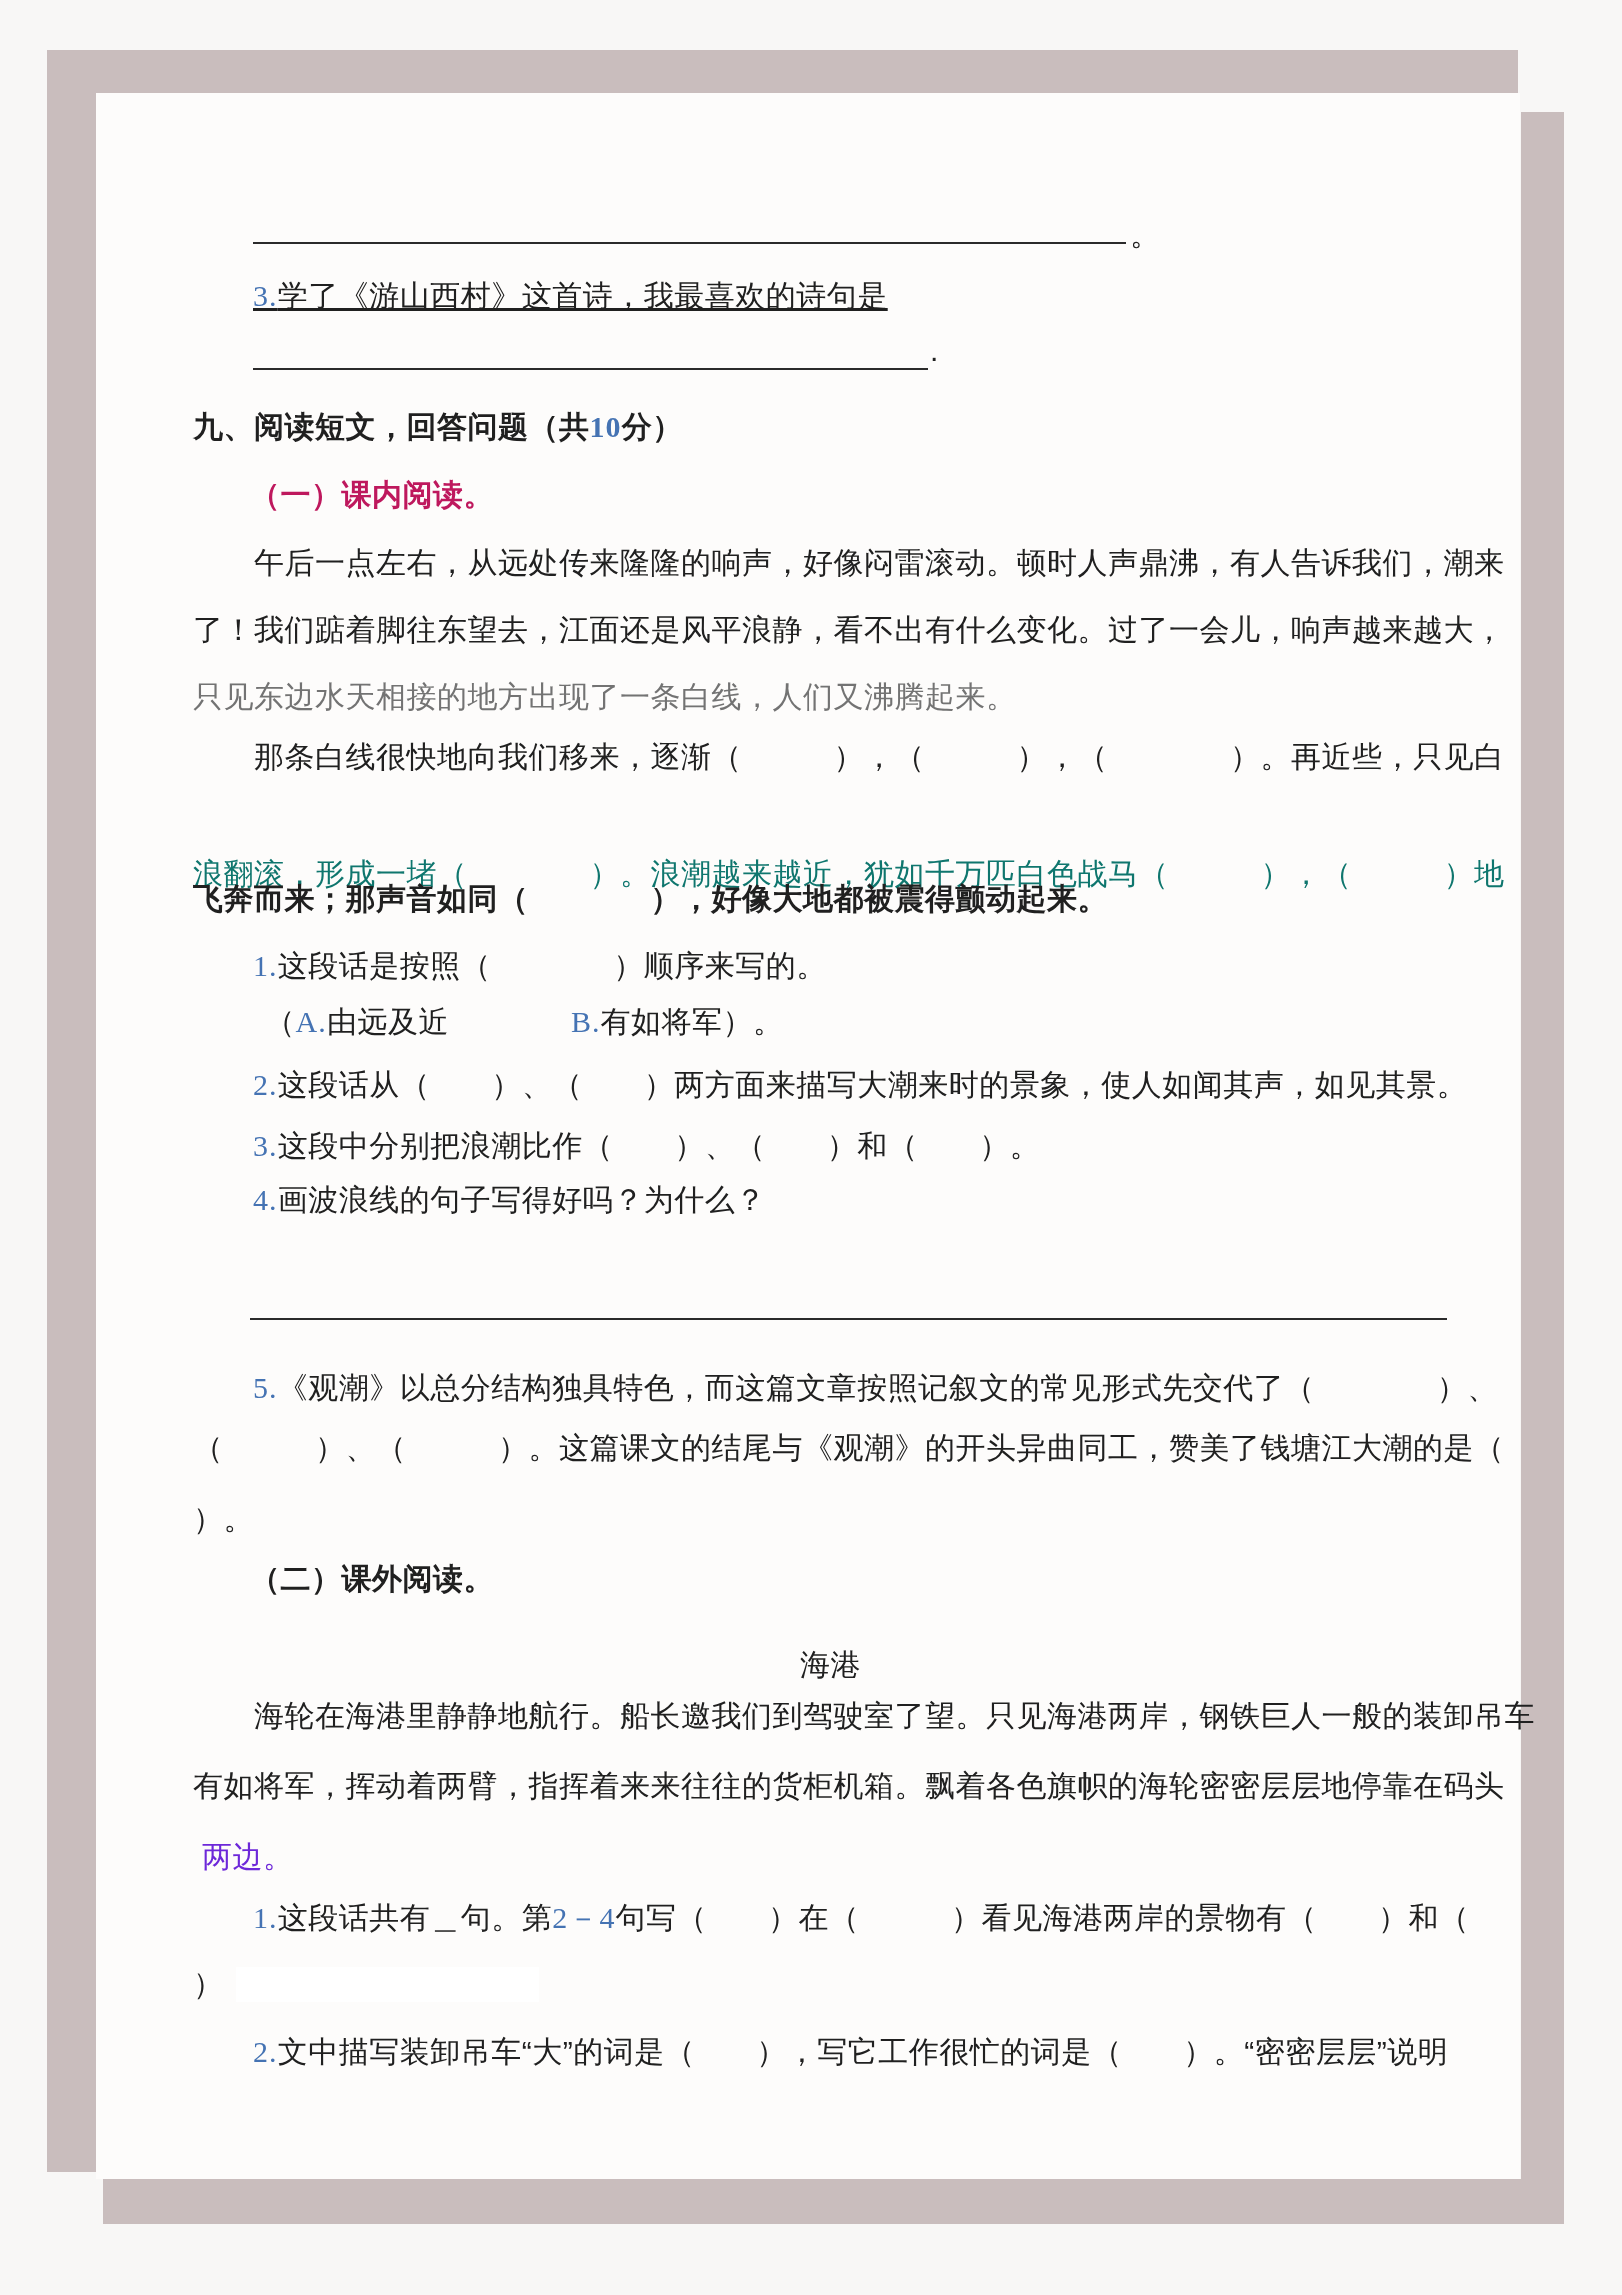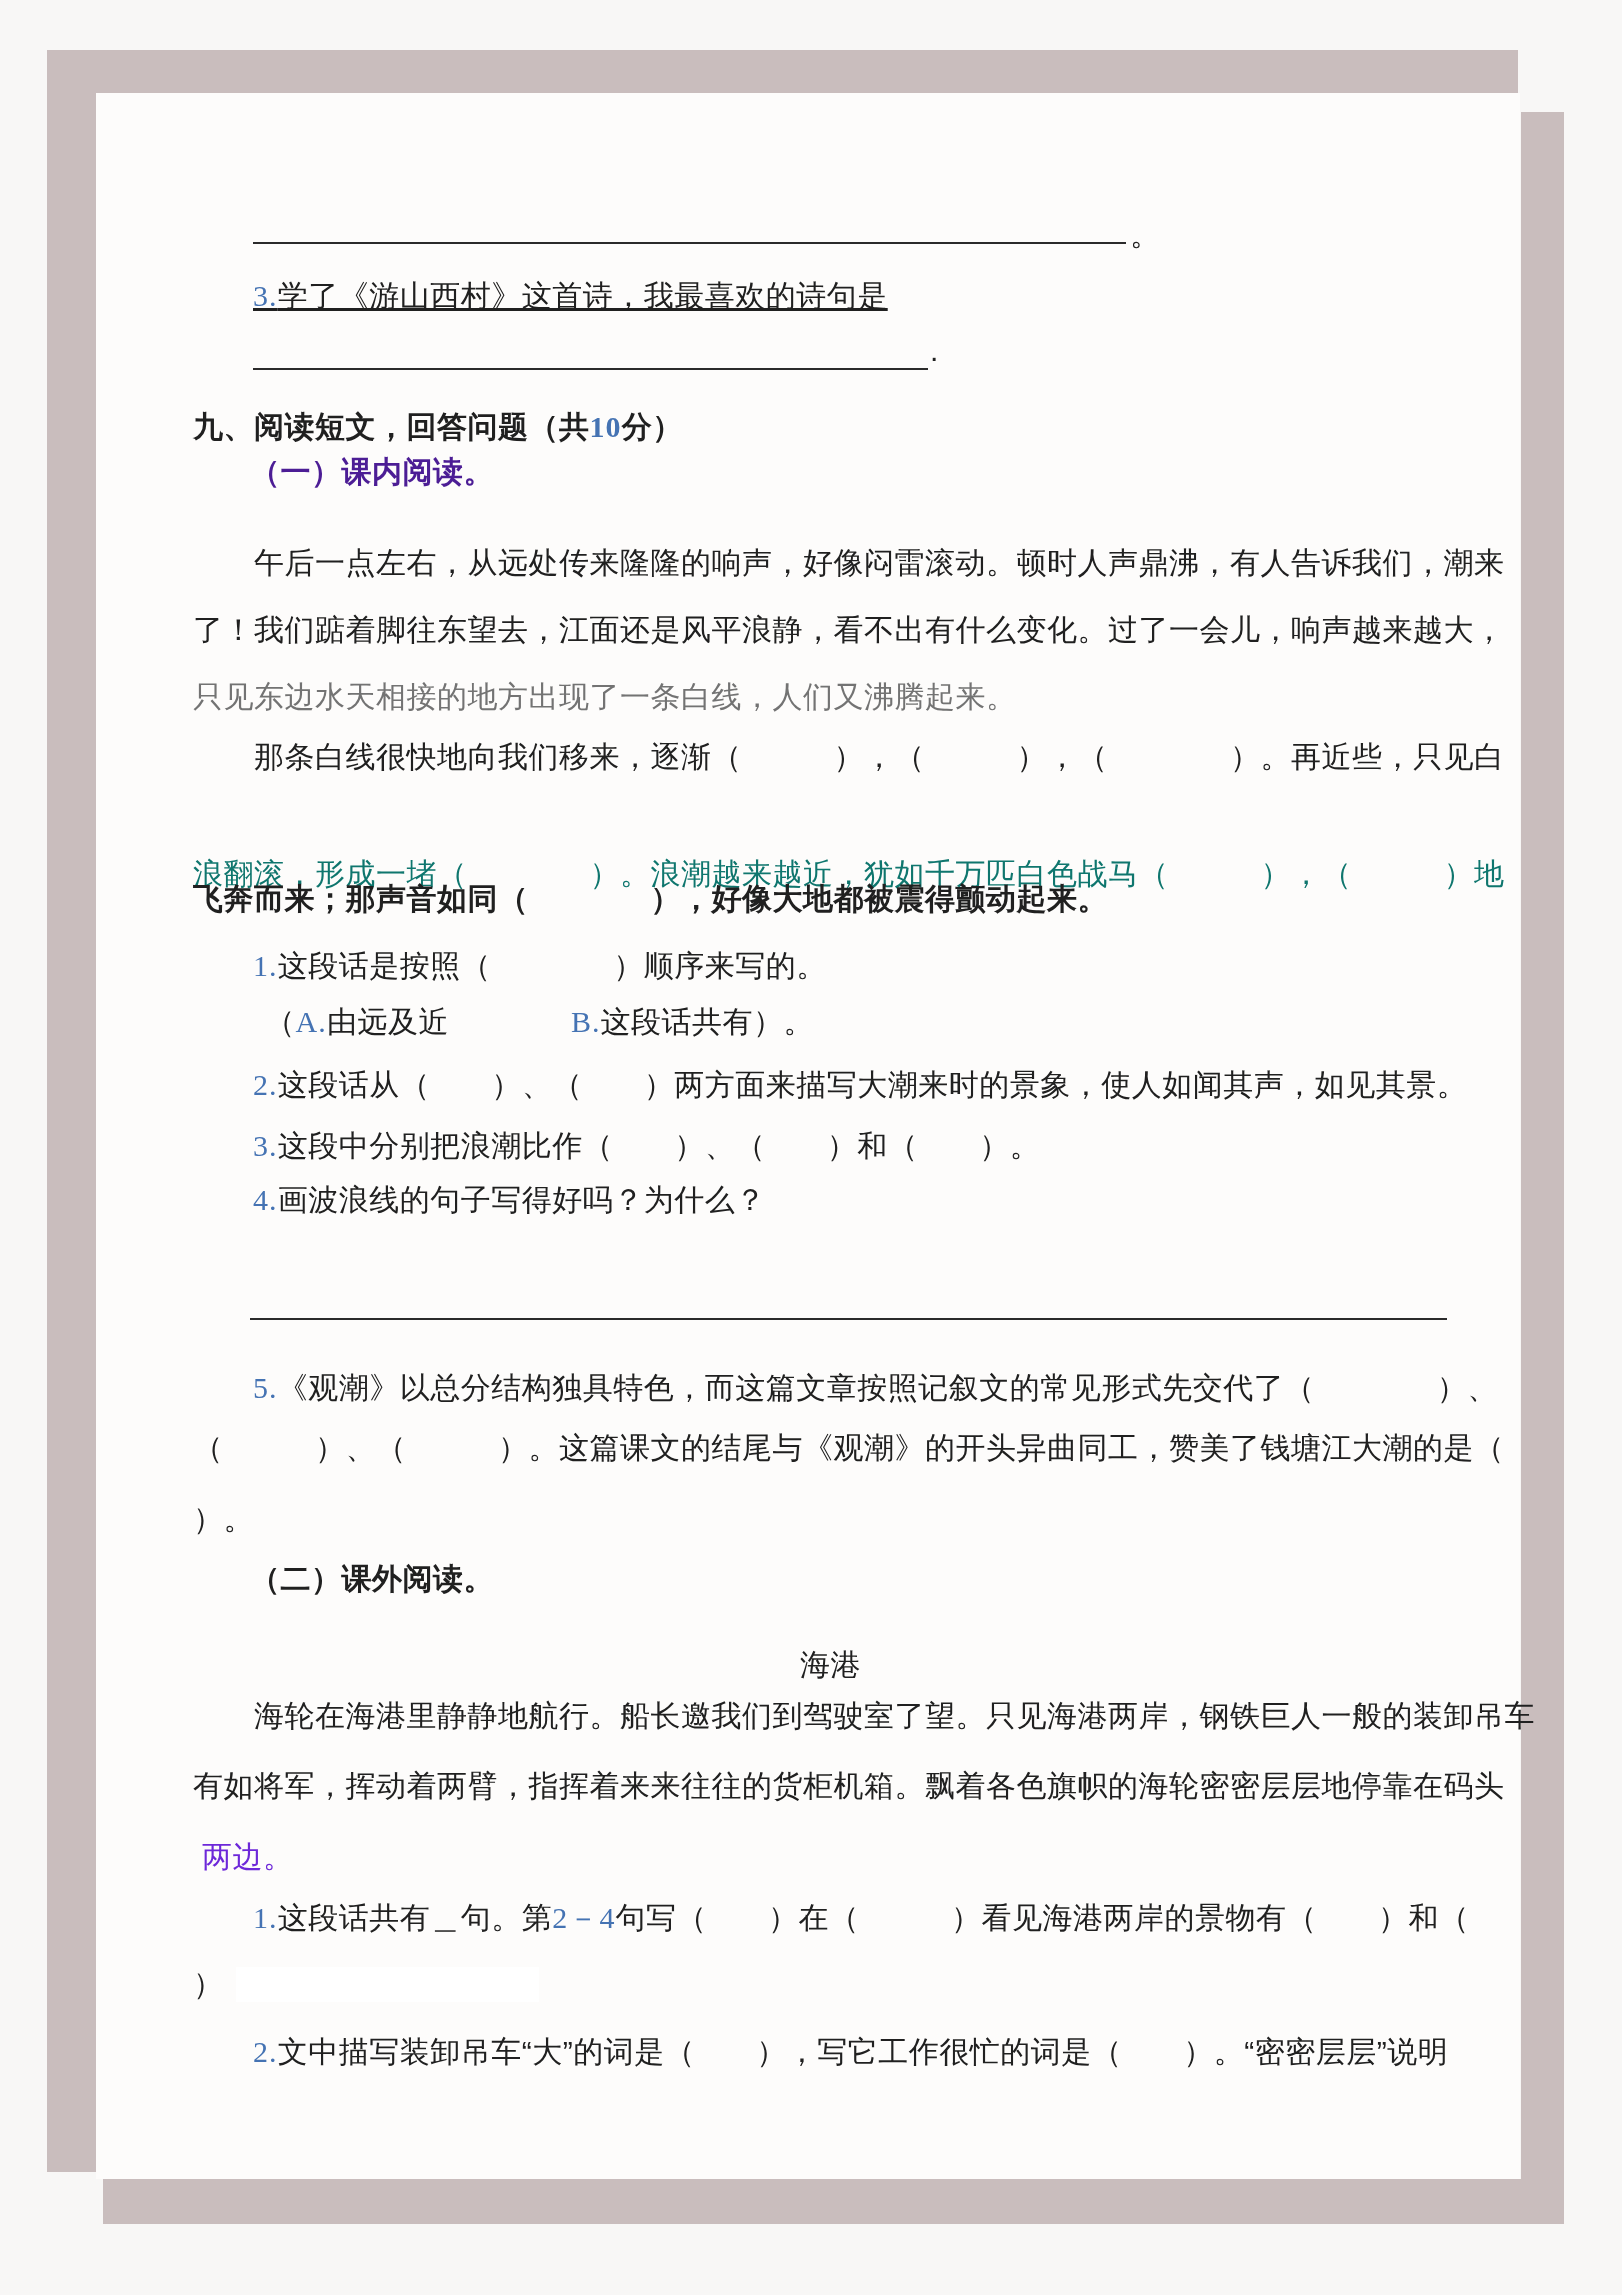--- a/index.html
+++ b/index.html
@@ -41,29 +41,29 @@
   <div id="paper" class="paper" style="background: rgb(253, 252, 251); left: 96px; top: 93px; width: 1424px; height: 2086px;"></div>
   <div id="content">
       <div class="patch" style="background: rgb(255, 255, 255); left: 236px; top: 1967px; width: 303px; height: 35px;"></div>
       <div class="rule" style="background: rgb(43, 43, 43); left: 253px; top: 242px; width: 873px; height: 2.2px;"></div>
       <div class="rule" style="background: rgb(43, 43, 43); left: 253px; top: 368px; width: 675px; height: 2.2px;"></div>
       <div class="rule" style="background: rgb(43, 43, 43); left: 250px; top: 1318px; width: 1197px; height: 2.2px;"></div>
       <div class="line" style="left: 1130px; top: 219px; color: rgb(32, 32, 32);"><span>。</span></div>
       <div class="line" style="left: 253px; top: 280px; color: rgb(32, 32, 32); text-decoration: underline;"><span class="num" style="color: rgb(69, 115, 179);">3.</span><span>学了《游山西村》这首诗，我最喜欢的诗句是</span></div>
       <div class="line" style="left: 930px; top: 335px; color: rgb(32, 32, 32);"><span>.</span></div>
       <div class="line b" style="left: 193px; top: 411px; color: rgb(32, 32, 32);"><span>九、阅读短文，回答问题（共</span><span class="num" style="color: rgb(69, 115, 179);">10</span><span>分）</span></div>
-      <div class="line b" style="left: 250px; top: 456px; color: #4c1d95;"><span>（一）课内阅读。</span></div>
+      <div class="line b" style="left: 250px; top: 479px; color: #be185d;"><span>（一）课内阅读。</span></div>
       <div class="line" style="left: 254px; top: 547px; color: rgb(32, 32, 32);"><span>午后一点左右，从远处传来隆隆的响声，好像闷雷滚动。顿时人声鼎沸，有人告诉我们，潮来</span></div>
       <div class="line" style="left: 193px; top: 614px; color: rgb(32, 32, 32);"><span>了！我们踮着脚往东望去，江面还是风平浪静，看不出有什么变化。过了一会儿，响声越来越大，</span></div>
       <div class="line" style="left: 193px; top: 681px; color: #737373;"><span>只见东边水天相接的地方出现了一条白线，人们又沸腾起来。</span></div>
       <div class="line" style="left: 254px; top: 741px; color: rgb(32, 32, 32);"><span>那条白线很快地向我们移来，逐渐（　　　），（　　　），（　　　　）。再近些，只见白</span></div>
       <div class="line" style="left: 193px; top: 811px; color: #0f766e; margin-top: 47px;"><span>浪翻滚，形成一堵（　　　　）。浪潮越来越近，犹如千万匹白色战马（　　　），（　　　）地</span></div>
       <div class="line" style="left: 193px; top: 883px; color: rgb(32, 32, 32); font-weight: bold;"><span>飞奔而来；那声音如同（　　　　），好像大地都被震得颤动起来。</span></div>
       <div class="line" style="left: 253px; top: 950px; color: rgb(32, 32, 32);"><span class="num" style="color: rgb(69, 115, 179);">1.</span><span>这段话是按照（　　　　）顺序来写的。</span></div>
-      <div class="line" style="left: 265px; top: 1006px; color: rgb(32, 32, 32);"><span>（</span><span class="num" style="color: rgb(69, 115, 179);">A.</span><span>由远及近　　　　</span><span class="num" style="color: rgb(69, 115, 179);">B.</span><span>这段话共有）。</span></div>
+      <div class="line" style="left: 265px; top: 1006px; color: rgb(32, 32, 32);"><span>（</span><span class="num" style="color: rgb(69, 115, 179);">A.</span><span>由远及近　　　　</span><span class="num" style="color: rgb(69, 115, 179);">B.</span><span>有如将军）。</span></div>
       <div class="line" style="left: 253px; top: 1069px; color: rgb(32, 32, 32);"><span class="num" style="color: rgb(69, 115, 179);">2.</span><span>这段话从（　　）、（　　）两方面来描写大潮来时的景象，使人如闻其声，如见其景。</span></div>
       <div class="line" style="left: 253px; top: 1130px; color: rgb(32, 32, 32);"><span class="num" style="color: rgb(69, 115, 179);">3.</span><span>这段中分别把浪潮比作（　　）、（　　）和（　　）。</span></div>
       <div class="line" style="left: 253px; top: 1184px; color: rgb(32, 32, 32);"><span class="num" style="color: rgb(69, 115, 179);">4.</span><span>画波浪线的句子写得好吗？为什么？</span></div>
       <div class="line" style="left: 253px; top: 1372px; color: rgb(32, 32, 32);"><span class="num" style="color: rgb(69, 115, 179);">5.</span><span>《观潮》以总分结构独具特色，而这篇文章按照记叙文的常见形式先交代了（　　　　）、</span></div>
       <div class="line" style="left: 193px; top: 1432px; color: rgb(32, 32, 32);"><span>（　　　）、（　　　）。这篇课文的结尾与《观潮》的开头异曲同工，赞美了钱塘江大潮的是（</span></div>
       <div class="line" style="left: 193px; top: 1503px; color: rgb(32, 32, 32);"><span>）。</span></div>
       <div class="line b" style="left: 250px; top: 1563px; color: rgb(32, 32, 32);"><span>（二）课外阅读。</span></div>
       <div class="line" style="left: 800px; top: 1649px; color: rgb(32, 32, 32);"><span>海港</span></div>
       <div class="line" style="left: 254px; top: 1700px; color: rgb(32, 32, 32);"><span>海轮在海港里静静地航行。船长邀我们到驾驶室了望。只见海港两岸，钢铁巨人一般的装卸吊车</span></div>
       <div class="line" style="left: 193px; top: 1770px; color: rgb(32, 32, 32);"><span>有如将军，挥动着两臂，指挥着来来往往的货柜机箱。飘着各色旗帜的海轮密密层层地停靠在码头</span></div>

